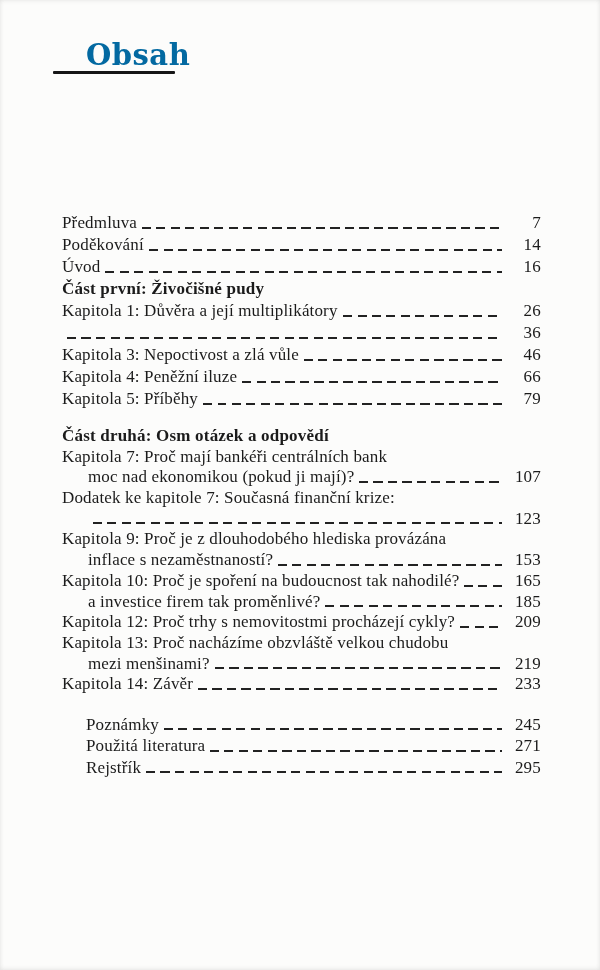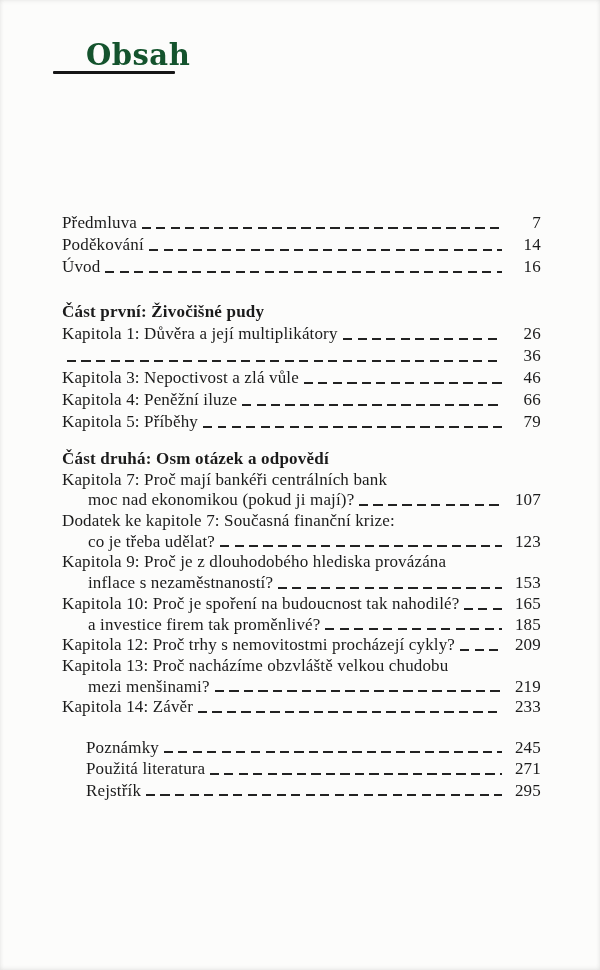--- a/index.html
+++ b/index.html
@@ -20,42 +20,42 @@
   }
   .book-title {
     position: absolute;
     left: 86px;
     top: 40px;
     font-family: "DejaVu Serif", serif;
     font-weight: bold;
     font-size: 29px;
     line-height: 30px;
     letter-spacing: 0.5px;
-    color: #14532d;
+    color: #0369a1;
   }
   .title-rule {
     position: absolute;
     left: 53px;
     top: 71px;
     width: 122px;
     height: 3px;
     background: #161616;
     border-radius: 1px;
   }
   .toc {
     position: absolute;
     left: 62px;
     right: 59px;
     top: 212px;
     font-family: "Liberation Serif", serif;
     font-size: 17px;
     color: #1b1b1b;
   }
   .toc-group { --rh: 22px; }
-  .g-s1   { margin-top: 23px; }
+  .g-s1   { }
   .g-s2   { margin-top: 16px; --rh: 20.7px; }
   .g-back { margin-top: 19px; margin-left: 24px; --rh: 21.5px; }
 
   .toc-row {
     display: flex;
     align-items: center;
     height: var(--rh);
     line-height: var(--rh);
     white-space: nowrap;
   }
@@ -148,21 +148,20 @@
         </div>
         <div class="toc-row cont">
           <span class="label">moc nad ekonomikou (pokud ji mají)?</span>
           <span class="leader"></span>
           <span class="pageno">107</span>
         </div>
         <div class="toc-row">
           <span class="label">Dodatek ke kapitole 7: Současná finanční krize:</span>
         </div>
         <div class="toc-row cont">
-          <span class="label">co je třeba udělat?</span>
           <span class="leader"></span>
           <span class="pageno">123</span>
         </div>
         <div class="toc-row">
           <span class="label">Kapitola 9: Proč je z dlouhodobého hlediska provázána</span>
         </div>
         <div class="toc-row cont">
           <span class="label">inflace s nezaměstnaností?</span>
           <span class="leader"></span>
           <span class="pageno">153</span>

